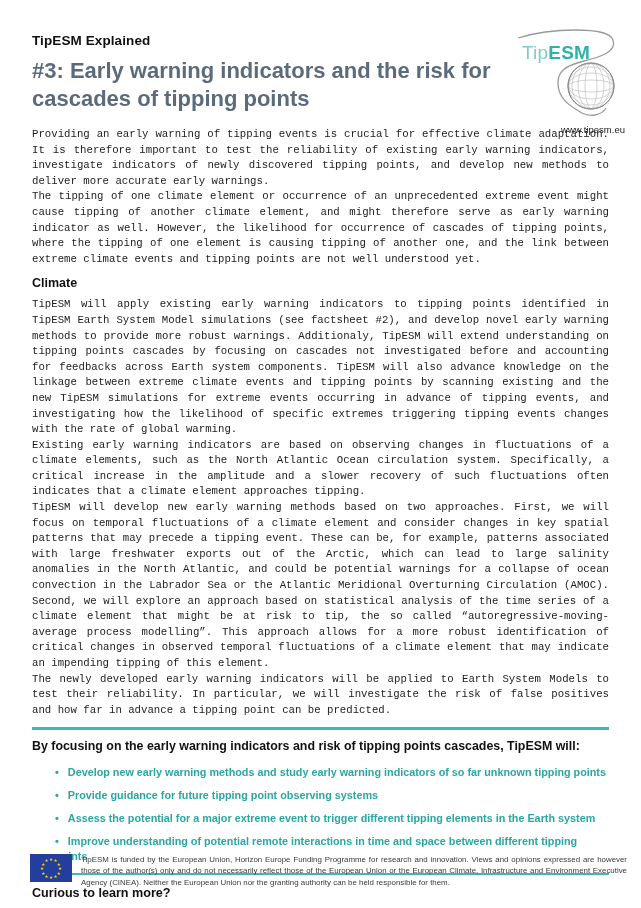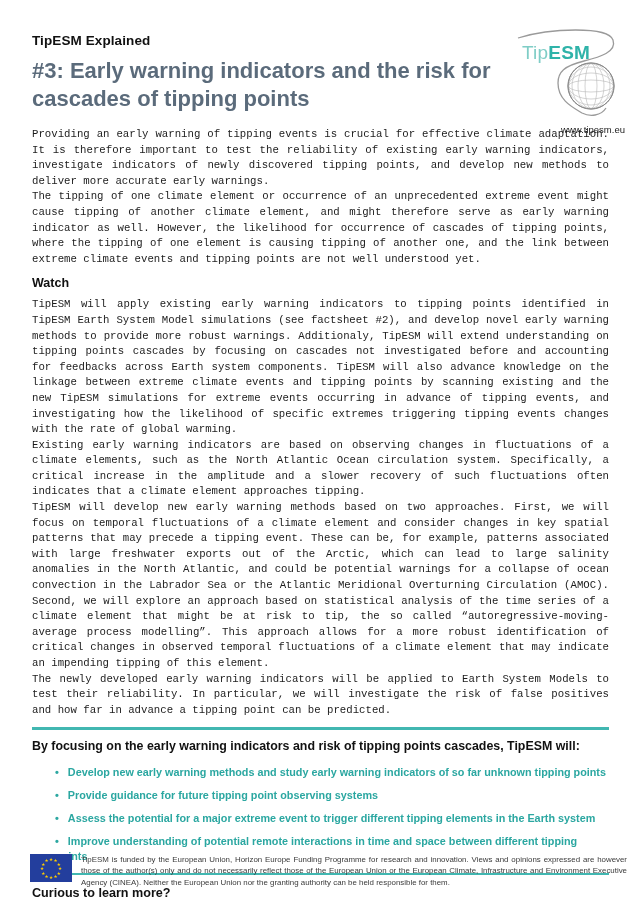--- a/index.html
+++ b/index.html
@@ -77,21 +77,21 @@
     <div class="logo-text">
       <span class="lt1">Tip</span><span class="lt2">ESM</span>
     </div>
   </div>
   <div class="site-url">www.tipesm.eu</div>
 
   <div class="main">
     <p class="para">Providing an early warning of tipping events is crucial for effective climate adaptation. It is therefore important to test the reliability of existing early warning indicators, investigate indicators of newly discovered tipping points, and develop new methods to deliver more accurate early warnings.</p>
     <p class="para">The tipping of one climate element or occurrence of an unprecedented extreme event might cause tipping of another climate element, and might therefore serve as early warning indicator as well. However, the likelihood for occurrence of cascades of tipping points, where the tipping of one element is causing tipping of another one, and the link between extreme climate events and tipping points are not well understood yet.</p>
 
-    <h2 class="sec-heading">Watch</h2>
+    <h2 class="sec-heading">Climate</h2>
     <p class="para">TipESM will apply existing early warning indicators to tipping points identified in TipESM Earth System Model simulations (see factsheet #2), and develop novel early warning methods to provide more robust warnings. Additionaly, TipESM will extend understanding on tipping points cascades by focusing on cascades not investigated before and accounting for feedbacks across Earth system components. TipESM will also advance knowledge on the linkage between extreme climate events and tipping points by scanning existing and the new TipESM simulations for extreme events occurring in advance of tipping events, and investigating how the likelihood of specific extremes triggering tipping events changes with the rate of global warming.</p>
 
     <p class="para">Existing early warning indicators are based on observing changes in fluctuations of a climate elements, such as the North Atlantic Ocean circulation system. Specifically, a critical increase in the amplitude and a slower recovery of such fluctuations often indicates that a climate element approaches tipping.</p>
     <p class="para">TipESM will develop new early warning methods based on two approaches. First, we will focus on temporal fluctuations of a climate element and consider changes in key spatial patterns that may precede a tipping event. These can be, for example, patterns associated with large freshwater exports out of the Arctic, which can lead to large salinity anomalies in the North Atlantic, and could be potential warnings for a collapse of ocean convection in the Labrador Sea or the Atlantic Meridional Overturning Circulation (AMOC). Second, we will explore an approach based on statistical analysis of the time series of a climate element that might be at risk to tip, the so called “autoregressive-moving-average process modelling”. This approach allows for a more robust identification of critical changes in observed temporal fluctuations of a climate element that may indicate an impending tipping of this element.</p>
     <p class="para">The newly developed early warning indicators will be applied to Earth System Models to test their reliability. In particular, we will investigate the risk of false positives and how far in advance a tipping point can be predicted.</p>
   </div>
 
   <div class="highlight">
     <hr class="rule">
     <p class="hl-lead">By focusing on the early warning indicators and risk of tipping points cascades, TipESM will:</p>

